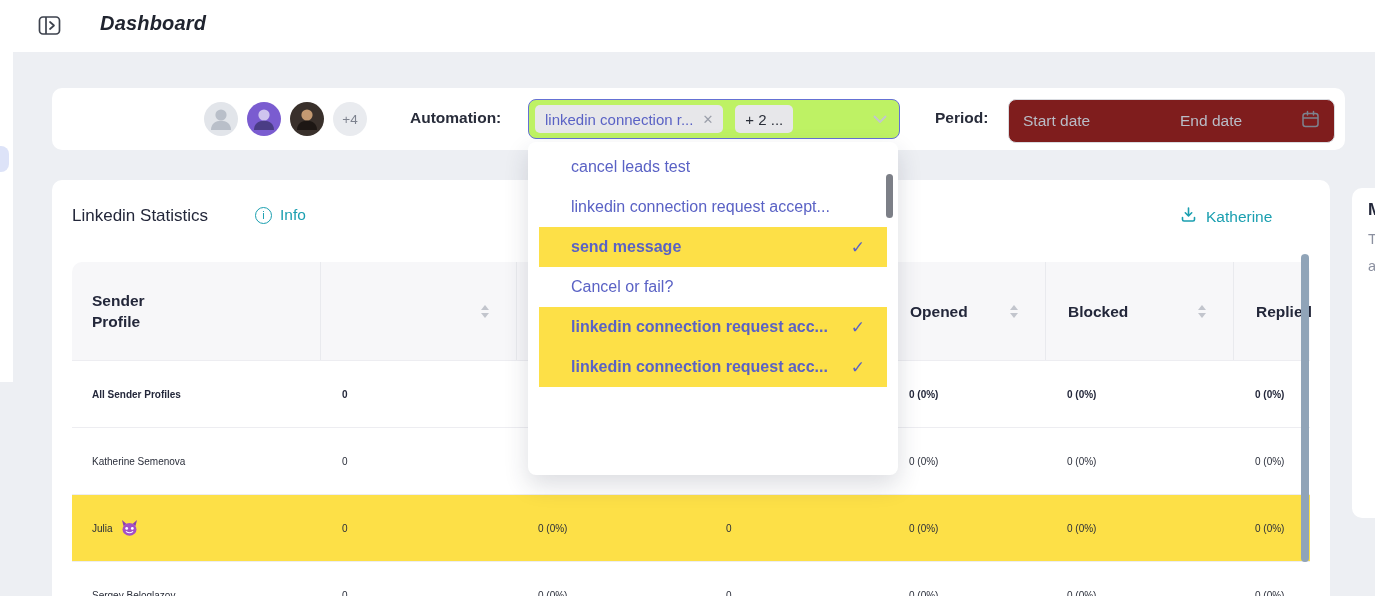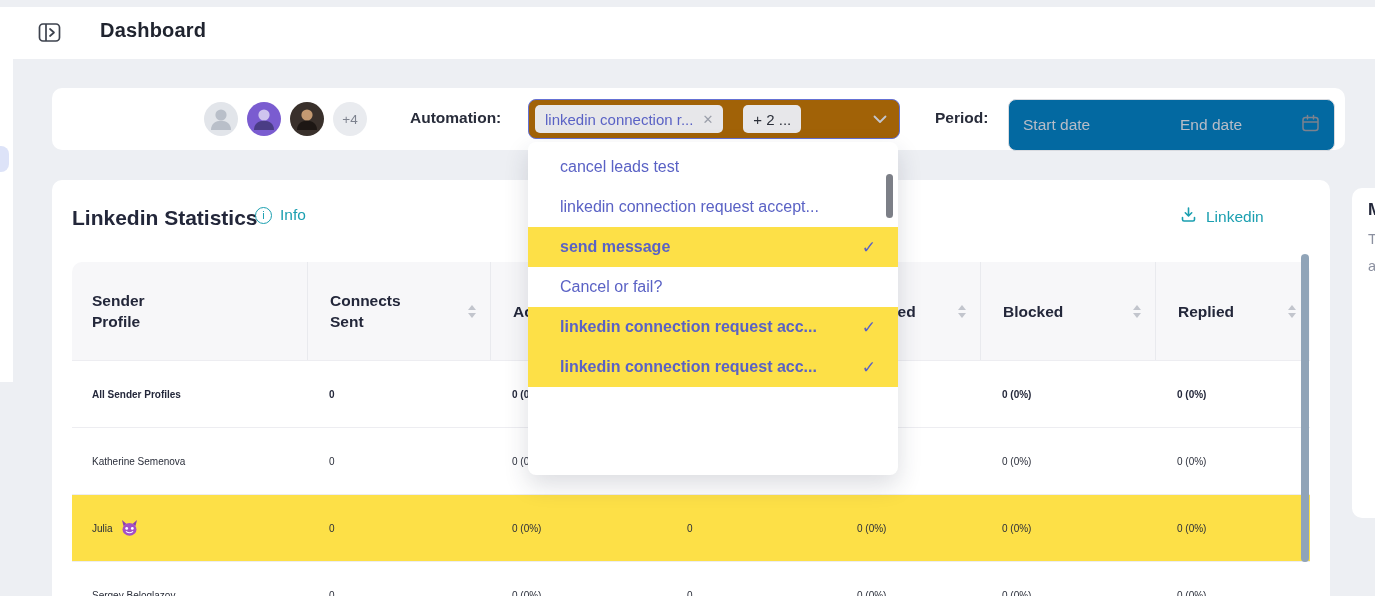--- a/index.html
+++ b/index.html
@@ -1,74 +1,74 @@
 <!DOCTYPE html>
 <html><head>
 <meta charset="utf-8">
 <style>
   html,body{margin:0;padding:0;}
   .screen{position:relative;width:1375px;height:596px;overflow:hidden;background:#edeff3;
     font-family:"Liberation Sans",sans-serif;color:#2a2e3a;}
 
   
-  .topbar{position:absolute;left:0;top:7px;width:1375px;height:52px;background:#fff;}
+  .topbar{position:absolute;left:0;top:0;width:1375px;height:52px;background:#fff;font-style:italic;}
   .toggle-btn{position:absolute;left:38px;top:14px;width:24px;height:24px;cursor:pointer;}
   .page-title{position:absolute;left:100px;top:12px;font-size:20px;font-weight:700;color:#20242f;letter-spacing:.2px;}
 
   
   .sidebar-sliver{position:absolute;left:0;top:52px;width:13px;height:330px;background:#fff;}
   .sidebar-pill{position:absolute;left:0;top:146px;width:9px;height:26px;background:#dde3f8;border-radius:0 8px 8px 0;}
 
   .card{position:absolute;background:#fff;border-radius:10px;}
 
   
   .filter-card{left:52px;top:88px;width:1293px;height:62px;}
   .f-label{font-weight:700;font-size:15.5px;color:#282c3a;}
   .sp-label{position:absolute;left:20px;top:8px;width:86px;line-height:23px;}
   .avatars{position:absolute;left:152px;top:14px;display:flex;}
   .avatar{width:34px;height:34px;border-radius:50%;margin-right:9px;display:flex;align-items:center;justify-content:center;overflow:hidden;}
   .avatar.a1{background:#e2e5ea;}
   .avatar.a2{background:#7a5cd0;}
   .avatar.a3{background:#39302b;}
   .avatar.more{background:#e9ebef;color:#7d828e;font-size:13.5px;}
   .auto-label{position:absolute;left:358px;top:21px;}
-  .select-box{position:absolute;left:476px;top:11px;width:372px;height:40px;box-sizing:border-box;background:#a16207;
-    border:1.5px solid #6571d4;border-radius:8px;display:flex;align-items:center;gap:20px;padding:0 12px 0 6px;cursor:pointer;}
+  .select-box{position:absolute;left:476px;top:11px;width:372px;height:40px;box-sizing:border-box;background:#bef264;
+    border:1.5px solid #6571d4;border-radius:8px;display:flex;align-items:center;gap:12px;padding:0 12px 0 6px;cursor:pointer;}
   .tag{background:#e7e7ea;border-radius:5px;height:28px;display:flex;align-items:center;padding:0 10px;gap:9px;white-space:nowrap;}
   .tag .t-label{color:#5a62c5;font-size:15px;}
   .tag .x{color:#9b9faa;font-size:13px;cursor:pointer;line-height:1;}
   .tag2-label{color:#2b2f3a;font-size:15px;}
   .chevron{margin-left:auto;display:flex;}
   .period-label{position:absolute;left:883px;top:21px;}
-  .date-box{position:absolute;left:956px;top:11px;width:327px;height:52px;box-sizing:border-box;background:#0369a1;
+  .date-box{position:absolute;left:956px;top:11px;width:327px;height:44px;box-sizing:border-box;background:#7f1d1d;
     border:1px solid #d9dbe0;border-radius:8px;display:flex;align-items:center;padding:0 14px;cursor:pointer;}
   .ph{color:#b9bdc7;font-size:15.5px;}
   .start-ph{width:157px;}
   .end-ph{flex:1;}
 
   
   .dropdown{position:absolute;left:528px;top:142px;width:370px;height:333px;background:#fff;border-radius:8px;
-    box-shadow:0 10px 24px rgba(40,44,70,.16);z-index:60;padding:5px 0;box-sizing:border-box;}
+    box-shadow:0 10px 24px rgba(40,44,70,.16);z-index:60;padding:5px 11px;box-sizing:border-box;}
   .dd-item{height:40px;display:flex;align-items:center;padding:0 22px 0 32px;font-size:16px;color:#5a62c5;cursor:pointer;}
   .dd-item.selected{background:#fde047;font-weight:700;}
   .dd-label{white-space:nowrap;overflow:hidden;}
   .dd-check{margin-left:auto;visibility:hidden;font-weight:400;font-size:17px;padding-left:6px;}
   .dd-item.selected .dd-check{visibility:visible;}
   .dd-scroll{position:absolute;right:5px;top:32px;width:7px;height:44px;background:#7c7f87;border-radius:4px;cursor:pointer;}
 
   
   .stats-card{left:52px;top:180px;width:1278px;height:478px;}
-  .stats-title{position:absolute;left:20px;top:26px;font-size:21px;font-weight:700;color:#23273a;}
+  .stats-title{position:absolute;left:20px;top:26px;font-size:17px;font-weight:400;color:#23273a;}
   .info-link{position:absolute;left:203px;top:26px;display:flex;align-items:center;gap:8px;color:#1a9fb0;font-size:15.5px;cursor:pointer;}
   .info-i{width:17px;height:17px;box-sizing:border-box;border:1.5px solid #1a9fb0;border-radius:50%;font-size:11px;
     display:flex;align-items:center;justify-content:center;}
   .download{position:absolute;left:1128px;top:26px;display:flex;align-items:center;gap:9px;color:#1a9fb0;font-size:15.5px;cursor:pointer;}
 
   .table{position:absolute;left:20px;top:82px;width:1238px;}
-  .thead,.tr{display:grid;grid-template-columns:235px 183px 175px 170px 145px 175px 155px;}
+  .thead,.tr{display:grid;grid-template-columns:235px 183px 175px 170px 145px 175px 155px;gap:13px;}
   .thead{background:#f7f7f9;border-radius:10px 10px 0 0;height:98px;}
   .th{display:flex;align-items:center;padding:0 14px 0 22px;font-weight:700;font-size:15.5px;color:#23273a;}
   .th:first-child{padding-left:20px;}
   .th + .th{border-left:1px solid #e9eaee;}
   .th-label{line-height:21px;max-width:100px;}
   .sort{margin-left:auto;display:flex;flex-direction:column;gap:3px;cursor:pointer;}
   .sort i{width:0;height:0;border-left:4.5px solid transparent;border-right:4.5px solid transparent;}
   .sort .up{border-bottom:5.5px solid #c2c5cd;}
   .sort .down{border-top:5.5px solid #c2c5cd;}
   .tr{height:66px;border-top:1px solid #ededf1;background:#fff;}
@@ -164,31 +164,30 @@
       <span class="info-i">i</span>
       <span>Info</span>
     </span>
     <span class="download">
       <span>
         <svg width="17" height="17" viewBox="0 0 17 17" fill="none">
           <path d="M8.5 2 V9.5 M5.3 6.8 L8.5 10 L11.7 6.8" stroke="#1a9fb0" stroke-width="1.6" stroke-linecap="round" stroke-linejoin="round"></path>
           <path d="M2.5 11.5 V13.5 A1.5 1.5 0 0 0 4 15 H13 A1.5 1.5 0 0 0 14.5 13.5 V11.5" stroke="#1a9fb0" stroke-width="1.6" stroke-linecap="round"></path>
         </svg>
       </span>
-      <span>Linkedin</span>
+      <span>Katherine</span>
     </span>
 
     <div class="table">
       <div class="thead">
           <div class="th">
     <span class="th-label">Sender Profile</span>
 
   </div>
           <div class="th">
-    <span class="th-label">Connects Sent</span>
     <span class="sort">
               <i class="up"></i>
               <i class="down"></i>
             </span>
   </div>
           <div class="th">
     <span class="th-label">Accepted</span>
     <span class="sort">
               <i class="up"></i>
               <i class="down"></i>

